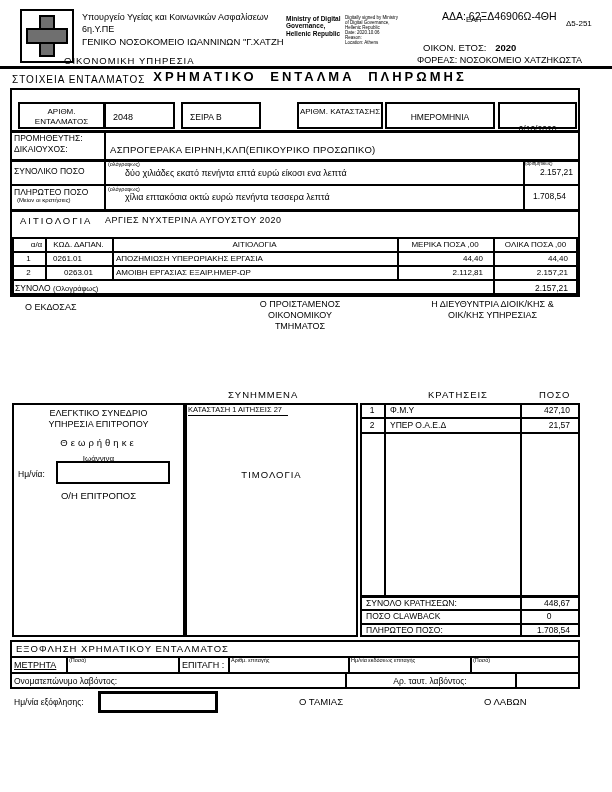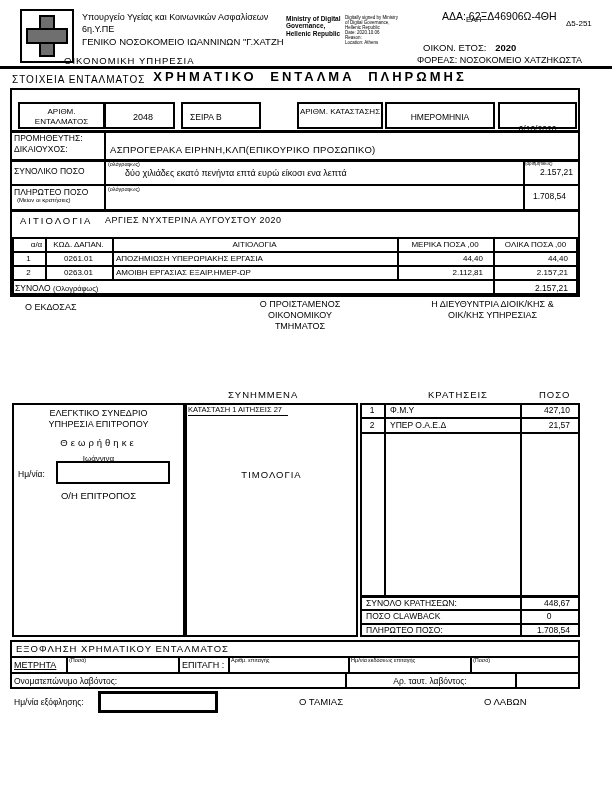--- a/index.html
+++ b/index.html
@@ -68,21 +68,21 @@
   <div class="a f9" style="left:417px;top:55px;">ΦΟΡΕΑΣ: ΝΟΣΟΚΟΜΕΙΟ ΧΑΤΖΗΚΩΣΤΑ</div>
 
   <div class="a hl" style="left:0;top:66px;width:612px;height:2.5px;"></div>
 
   <div class="a f10 ls1" style="left:12px;top:74px;">ΣΤΟΙΧΕΙΑ ΕΝΤΑΛΜΑΤΟΣ</div>
   <div class="a c bold ls3" style="left:140px;top:69px;width:340px;font-size:13px;word-spacing:7px;">ΧΡΗΜΑΤΙΚΟ ΕΝΤΑΛΜΑ ΠΛΗΡΩΜΗΣ</div>
 
   <div class="a b25" style="left:10px;top:88px;width:570px;height:209px;"></div>
 
   <div class="a b2 c f8 lh" style="left:18px;top:102px;width:87px;height:27px;padding-top:3px;">ΑΡΙΘΜ. ΕΝΤΑΛΜΑΤΟΣ</div>
-  <div class="a b2 f9" style="left:104px;top:102px;width:71px;height:27px;padding:8px 0 0 7px;text-align:center;">2048</div>
+  <div class="a b2 f9" style="left:104px;top:102px;width:71px;height:27px;padding:8px 0 0 7px;">2048</div>
   <div class="a b2 f85" style="left:181px;top:102px;width:80px;height:27px;padding:8px 0 0 7px;">ΣΕΙΡΑ Β</div>
   <div class="a b2 c f8 lh" style="left:297px;top:102px;width:86px;height:27px;padding-top:3px;">ΑΡΙΘΜ. ΚΑΤΑΣΤΑΣΗΣ</div>
   <div class="a b2 c f85" style="left:385px;top:102px;width:110px;height:27px;padding-top:8px;">ΗΜΕΡΟΜΗΝΙΑ</div>
   <div class="a b2 c f85" style="left:498px;top:102px;width:79px;height:27px;padding-top:20px;">6/10/2020</div>
 
   <div class="a hl" style="left:10px;top:130px;width:570px;height:2.5px;"></div>
   <div class="a hl" style="left:10px;top:159px;width:570px;height:2.5px;"></div>
   <div class="a hl" style="left:10px;top:184px;width:570px;"></div>
   <div class="a hl" style="left:10px;top:209px;width:570px;height:2.5px;"></div>
   <div class="a vl" style="left:104px;top:130px;height:79px;"></div>
@@ -94,20 +94,21 @@
 
   <div class="a f85" style="left:14px;top:166px;">ΣΥΝΟΛΙΚΟ ΠΟΣΟ</div>
   <div class="a f5" style="left:108px;top:161px;">(ολόγραφως)</div>
   <div class="a f9" style="left:125px;top:168px;">δύο χιλιάδες εκατό πενήντα επτά ευρώ είκοσι ενα λεπτά</div>
   <div class="a f45" style="left:525px;top:161px;">(αριθμητικώς)</div>
   <div class="a f85 r" style="left:523px;top:167px;width:53px;padding-right:3px;">2.157,21</div>
 
   <div class="a f85" style="left:14px;top:187px;">ΠΛΗΡΩΤΕΟ ΠΟΣΟ</div>
   <div class="a f6" style="left:17px;top:197px;">(Μείον οι κρατήσεις)</div>
   <div class="a f5" style="left:108px;top:186px;">(ολόγραφως)</div>
+  <div class="a f9" style="left:125px;top:192px;">χίλια επτακόσια οκτώ ευρώ πενήντα τεσσερα λεπτά</div>
   <div class="a f85 c" style="left:523px;top:191px;width:53px;">1.708,54</div>
 
   <div class="a f95 ls2" style="left:20px;top:215px;">ΑΙΤΙΟΛΟΓΙΑ</div>
   <div class="a f9" style="left:105px;top:215px;letter-spacing:0.5px;">ΑΡΓΙΕΣ ΝΥΧΤΕΡΙΝΑ ΑΥΓΟΥΣΤΟΥ 2020</div>
 
   <div class="a b2" style="left:12px;top:237px;width:566px;height:58px;"></div>
   <div class="a vl" style="left:45px;top:237px;height:42px;"></div>
   <div class="a vl" style="left:112px;top:237px;height:42px;"></div>
   <div class="a vl" style="left:397px;top:237px;height:42px;"></div>
   <div class="a vl" style="left:493px;top:237px;height:58px;"></div>
@@ -115,21 +116,21 @@
   <div class="a hl" style="left:12px;top:265px;width:566px;"></div>
   <div class="a hl" style="left:12px;top:279px;width:566px;"></div>
 
   <div class="a f8 c" style="left:20px;top:240px;width:33px;">α/α</div>
   <div class="a f8 c" style="left:45px;top:240px;width:67px;">ΚΩΔ. ΔΑΠΑΝ.</div>
   <div class="a f8 c" style="left:112px;top:240px;width:285px;">ΑΙΤΙΟΛΟΓΙΑ</div>
   <div class="a f8 c" style="left:397px;top:240px;width:96px;">ΜΕΡΙΚΑ ΠΟΣΑ ,00</div>
   <div class="a f8 c" style="left:493px;top:240px;width:85px;">ΟΛΙΚΑ ΠΟΣΑ ,00</div>
 
   <div class="a f8 c" style="left:12px;top:254px;width:33px;">1</div>
-  <div class="a f8 c" style="left:45px;top:254px;width:67px;">0261.01</div>
+  <div class="a f8 c" style="left:34px;top:254px;width:67px;">0261.01</div>
   <div class="a f8" style="left:116px;top:254px;">ΑΠΟΖΗΜΙΩΣΗ ΥΠΕΡΩΡΙΑΚΗΣ ΕΡΓΑΣΙΑ</div>
   <div class="a f8 r" style="left:397px;top:254px;width:96px;padding-right:10px;">44,40</div>
   <div class="a f8 r" style="left:493px;top:254px;width:85px;padding-right:10px;">44,40</div>
 
   <div class="a f8 c" style="left:12px;top:268px;width:33px;">2</div>
   <div class="a f8 c" style="left:45px;top:268px;width:67px;">0263.01</div>
   <div class="a f8" style="left:116px;top:268px;">ΑΜΟΙΒΗ ΕΡΓΑΣΙΑΣ ΕΞΑΙΡ.ΗΜΕΡ-ΩΡ</div>
   <div class="a f8 r" style="left:397px;top:268px;width:96px;padding-right:10px;">2.112,81</div>
   <div class="a f8 r" style="left:493px;top:268px;width:85px;padding-right:10px;">2.157,21</div>
 

